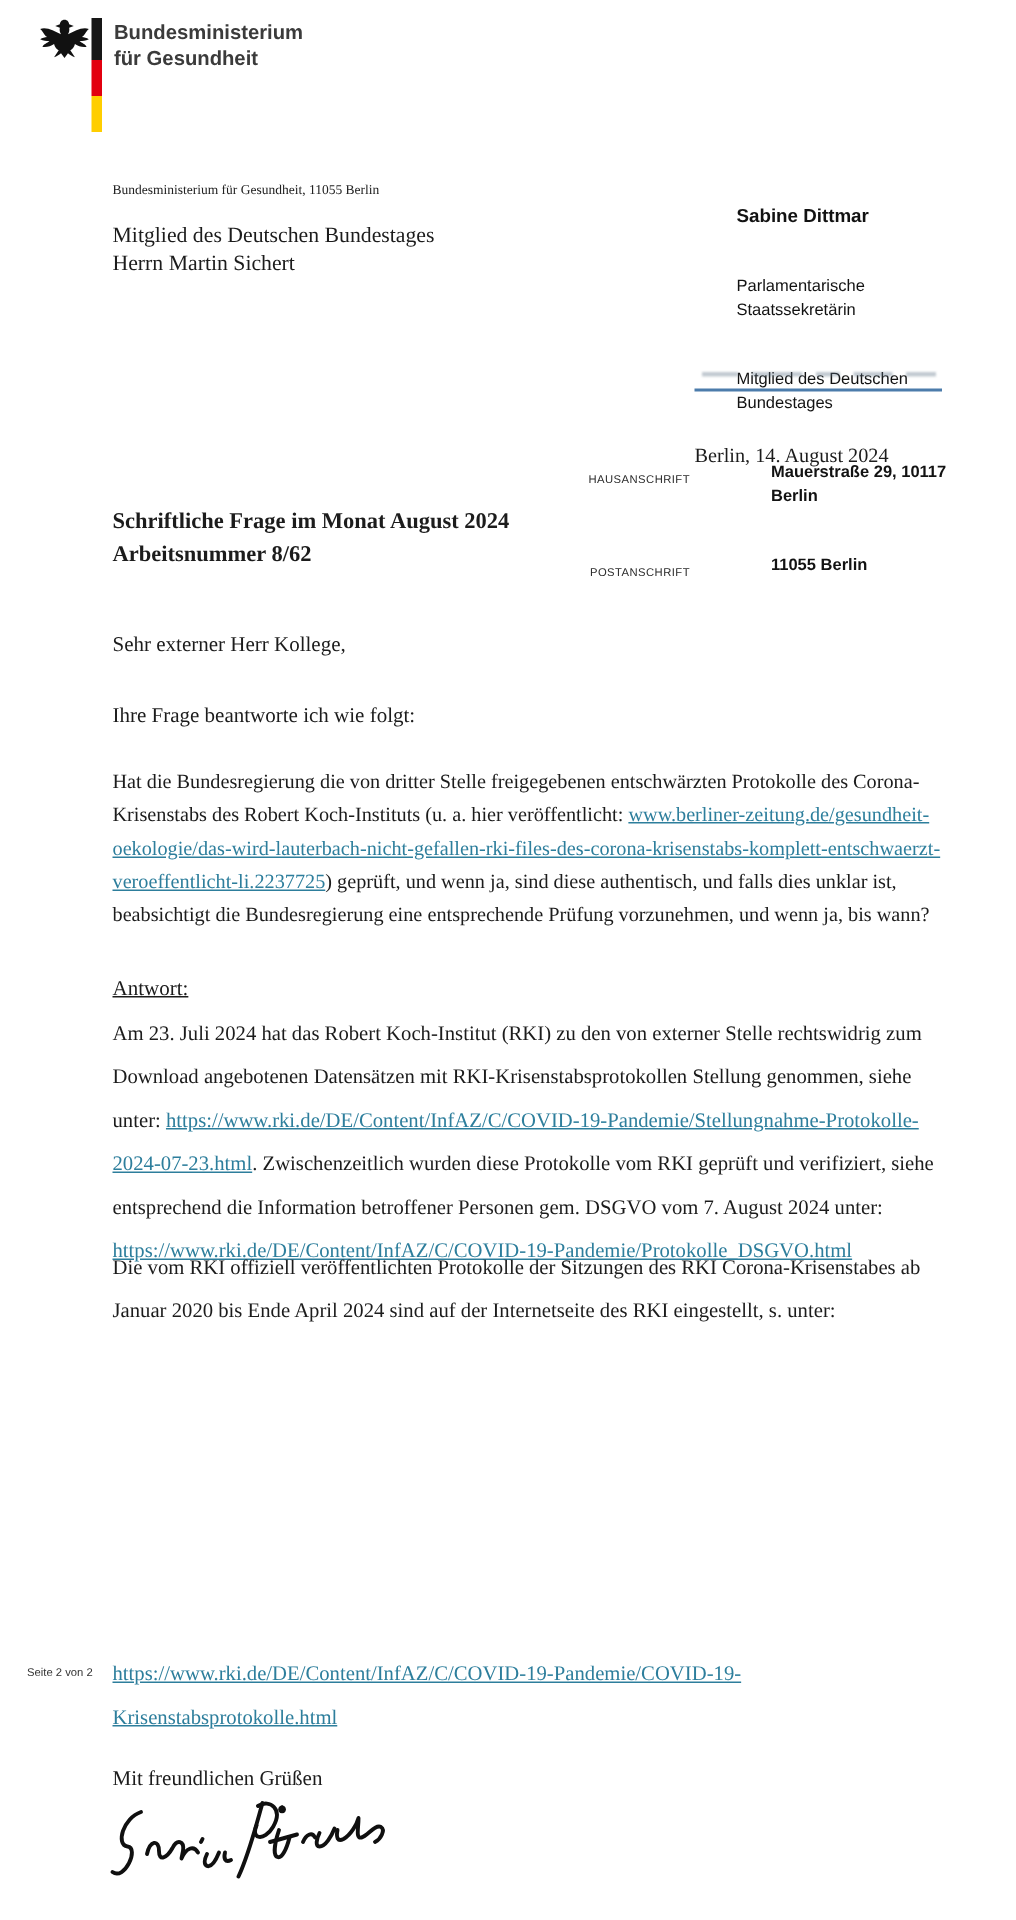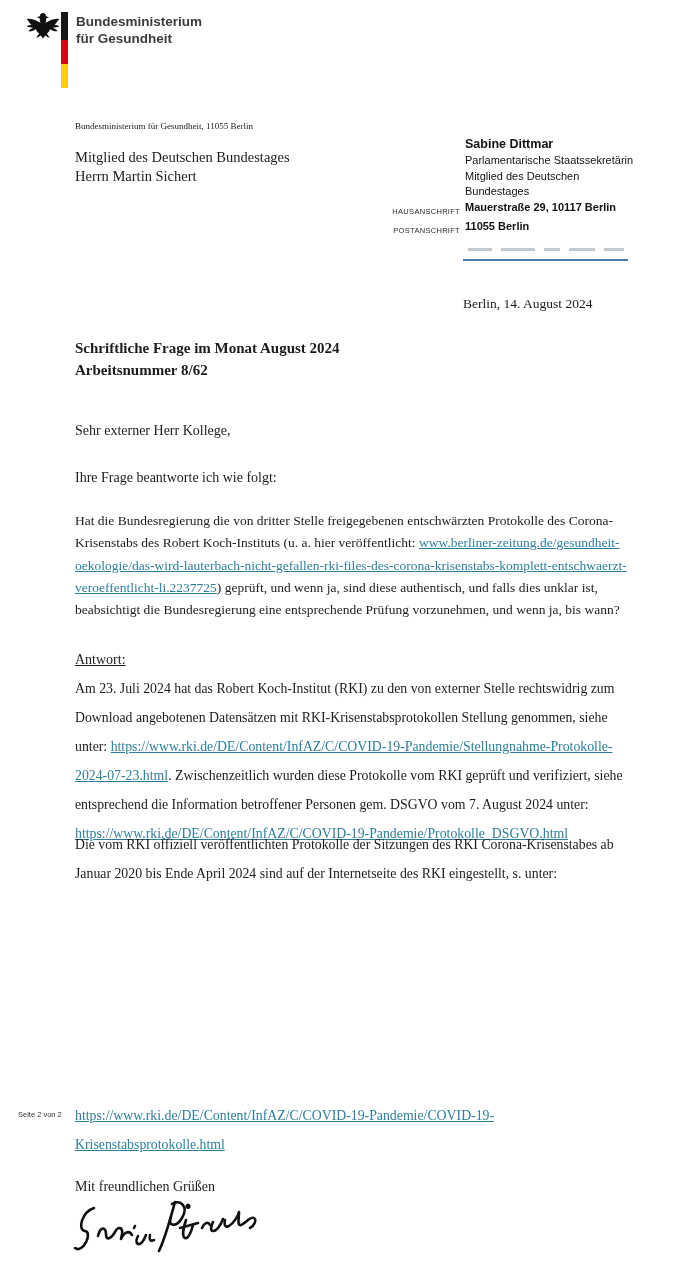--- a/index.html
+++ b/index.html
@@ -15,26 +15,26 @@
   .flag-gold{height:24px;background:#ffce00;}
   .ministry-name{left:76px;top:13px;font-family:"Liberation Sans",sans-serif;
                  font-weight:bold;font-size:13.5px;line-height:17px;color:#3b3b3b;}
 
   
   .sender-line{left:75px;top:121px;font-size:9px;color:#222;}
   .recipient{left:75px;top:148px;font-size:14.5px;line-height:19px;}
 
   
   .contact{left:386px;top:136px;width:250px;font-family:"Liberation Sans",sans-serif;
-           display:grid;grid-template-columns:74px 1fr;column-gap:5px;row-gap:0;}
+           display:grid;grid-template-columns:74px 1fr;column-gap:5px;row-gap:0;gap:31px;}
   .contact .lbl{font-size:7.5px;letter-spacing:.3px;text-align:right;color:#2a2a2a;
                 padding-top:4px;line-height:15.5px;}
   .contact .val{font-size:11px;line-height:15.5px;color:#121212;}
   .contact .name{font-size:12.5px;font-weight:bold;line-height:17px;}
-  .contact .bold{font-weight:bold;}
+  .contact .bold{font-weight:bold;margin-left:23px;}
 
   
   .remnants{left:468px;top:248px;width:156px;height:4px;display:flex;gap:9px;filter:blur(.7px);}
   .remnants span{display:block;height:3px;background:rgba(95,115,135,.38);}
   .blue-rule{left:463px;top:259px;width:165px;height:2.2px;background:#4c7cab;}
   .dateline{left:463px;top:296px;font-size:13.5px;}
 
   
   .subject{left:75px;top:337px;font-size:15px;font-weight:bold;line-height:22px;}
 

